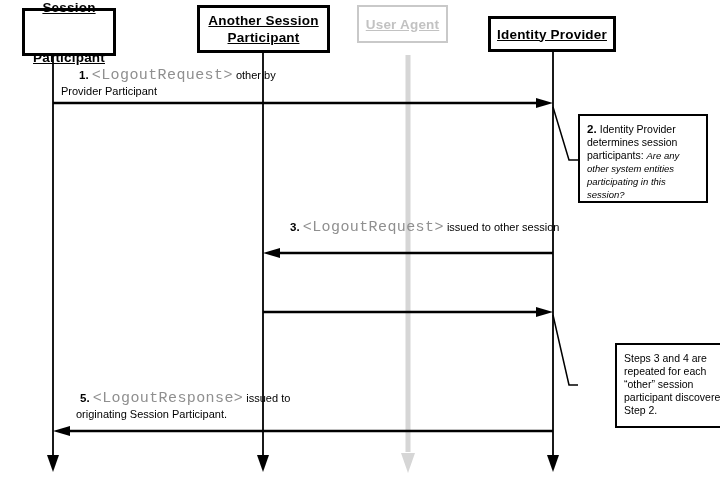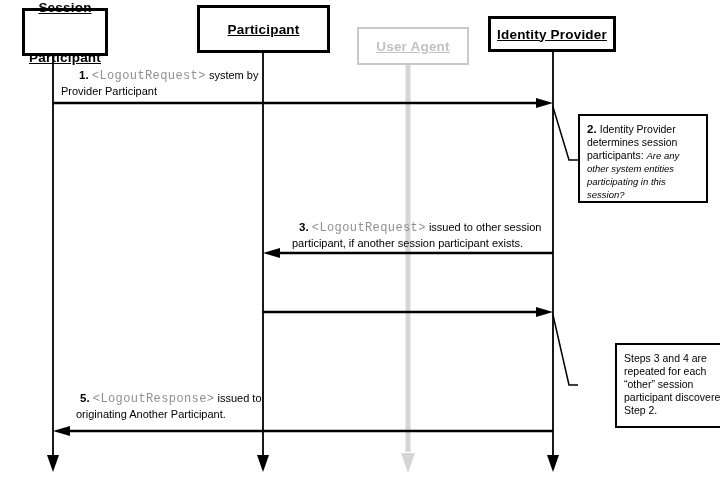--- a/index.html
+++ b/index.html
@@ -11,21 +11,21 @@
           display:flex;flex-direction:column;align-items:center;justify-content:center;
           text-align:center;}
   .entity .eline{font-weight:bold;text-decoration:underline;font-size:13.5px;
                  line-height:17px;color:#000;letter-spacing:0.2px;}
   .entity.dimmed{border:2px solid #c9c9c9;}
   .entity.dimmed .eline{color:#c2c2c2;}
   .msg{position:absolute;z-index:2;font-size:11px;line-height:14.5px;color:#000;}
   .msg .ln{white-space:pre;}
   .num{font-weight:bold;font-size:11.5px;}
   .mono{font-family:"Liberation Mono","DejaVu Sans Mono",monospace;
-        color:#8f8f8f;font-size:12px;letter-spacing:0.4px;}
+        color:#8f8f8f;font-size:15px;letter-spacing:0.4px;}
   .note{position:absolute;z-index:2;background:#fff;border:2px solid #000;
         font-size:10.5px;line-height:13px;color:#000;padding:7px 5px 6px 7px;}
   .note .italic{font-style:italic;font-size:9.5px;}
 </style>
 </head>
 <body>
 
 <div class="stage">
 
   <svg class="layer" width="720" height="482" viewBox="0 0 720 482">
@@ -49,50 +49,50 @@
     <line x1="263" y1="312" x2="539" y2="312" stroke="#000000" stroke-width="2.4"></line>
     <polygon points="553,312 536,307 536,317" fill="#000000"></polygon>
 
     <line x1="553" y1="431" x2="67" y2="431" stroke="#000000" stroke-width="2.4"></line>
     <polygon points="53,431 70,426 70,436" fill="#000000"></polygon>
 
     <polyline points="553,107 569,160 578,160" fill="none" stroke="#000000" stroke-width="1.5"></polyline>
     <polyline points="553,315 569,385 578,385" fill="none" stroke="#000000" stroke-width="1.5"></polyline>
   </svg>
 
-  <div class="entity" style="left:22px;top:8px;width:86px;height:48px;gap:33px;">
+  <div class="entity" style="left:22px;top:8px;width:94px;height:48px;gap:33px;">
     <div class="eline">Session</div>
     <div class="eline">Participant</div>
   </div>
 
   <div class="entity" style="left:197px;top:5px;width:133px;height:48px;">
+    <div class="eline">Another Session</div>
     <div class="eline">Participant</div>
   </div>
 
-  <div class="entity dimmed" style="left:357px;top:27px;width:112px;height:38px;">
+  <div class="entity dimmed" style="left:357px;top:5px;width:91px;height:38px;">
     <div class="eline">User Agent</div>
   </div>
 
   <div class="entity" style="left:488px;top:16px;width:128px;height:36px;">
     <div class="eline">Identity Provider</div>
   </div>
 
   <div class="msg" style="left:61px;top:68px;">
-    <div class="ln" style="padding-left:18px;"><span class="num">1. </span><span class="mono">&lt;LogoutRequest&gt;</span><span> system by</span></div>
+    <div class="ln" style="padding-left:18px;"><span class="num">1. </span><span class="mono">&lt;LogoutRequest&gt;</span><span> other by</span></div>
     <div class="ln">Provider Participant</div>
   </div>
 
-  <div class="msg" style="left:292px;top:220px;">
+  <div class="msg" style="left:283px;top:220px;">
     <div class="ln" style="padding-left:7px;"><span class="num">3. </span><span class="mono">&lt;LogoutRequest&gt;</span><span> issued to other session</span></div>
-    <div class="ln">participant, if another session participant exists.</div>
   </div>
 
 
   <div class="msg" style="left:76px;top:391px;">
     <div class="ln" style="padding-left:4px;"><span class="num">5. </span><span class="mono">&lt;LogoutResponse&gt;</span><span> issued to</span></div>
-    <div class="ln">originating Another Participant.</div>
+    <div class="ln">originating Session Participant.</div>
   </div>
 
   <div class="note" style="left:578px;top:114px;width:130px;height:89px;"><span class="num">2. </span><span>Identity Provider determines session participants: </span><span class="italic">Are any other system entities participating in this session?</span></div>
 
   <div class="note" style="left:578px;top:343px;width:130px;height:85px;margin-left:37px;"><span>Steps 3 and 4 are repeated for each “other” session participant discovered in Step 2.</span></div>
 
 </div>
 
 </body></html>

